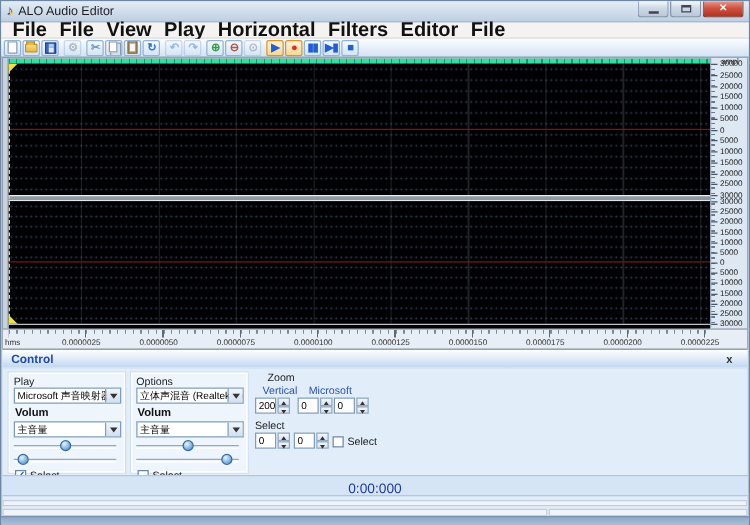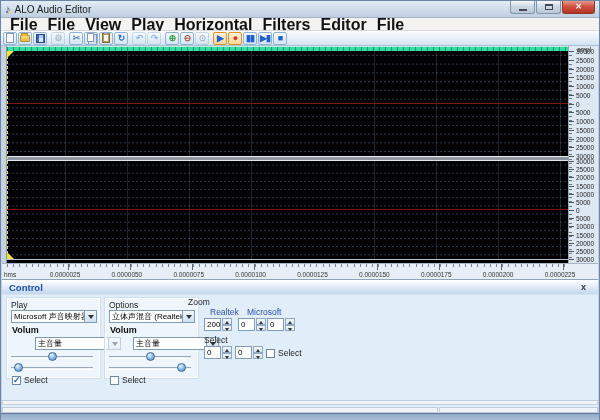--- a/index.html
+++ b/index.html
@@ -99,21 +99,21 @@
   .cp-title { position:absolute; left:7px; top:2px; font-size:9.5px; font-weight:bold; color:#1d4ca8; }
   .cp-close { position:absolute; right:12px; top:2px; font-size:9px; font-weight:bold; color:#333; }
   .cp-body { position:absolute; left:0; top:15px; width:596px; height:85px; }
 
   .grp { position:absolute; top:3px; width:93px; height:80px; background:rgba(248,252,255,0.55);
     border:1px solid #ffffff; box-shadow:0 0 0 1px #cfdff0; }
   .grp-play { left:5px; } .grp-record { left:103px; }
   .grp-label { position:absolute; left:3px; top:1px; font-size:8.5px; color:#222; }
   .dropdown { position:absolute; left:3px; width:86px; height:13px; background:#fff; border:1px solid #7f9db9;
     font-size:8px; line-height:11px; padding-left:2px; white-space:nowrap; overflow:hidden; }
-  .dd1 { top:11px; } .dd2 { top:38px;margin-left:24px; }
+  .dd1 { top:11px; } .dd2 { top:38px; }
   .dd-btn { position:absolute; right:0; top:0; width:12px; height:11px; border-left:1px solid #7f9db9;
     background:linear-gradient(#f0f6fc,#cfe0f0); }
   .dd-btn::before { content:""; position:absolute; left:3px; top:4px; border-left:3px solid transparent;
     border-right:3px solid transparent; border-top:4px solid #333; }
   .vol-label { position:absolute; left:4px; top:26px; font-size:9px; font-weight:bold; color:#111; }
   .slider { position:absolute; left:3px; width:82px; height:10px; }
   .sl1 { top:53px; } .sl2 { top:64px; }
   .groove { position:absolute; left:0; right:0; top:4px; height:2px; background:#eef3f8; border:1px solid #98a8ba; border-width:1px 0 0 0; box-shadow:0 1px 0 #fff; }
   .thumb { position:absolute; top:0; width:9px; height:9px; border-radius:50%;
     background:radial-gradient(circle at 35% 30%, #e8f4fe, #7fb2e2 60%, #4a84bc); border:1px solid #35699c; }
@@ -366,22 +366,22 @@
         <div class="slider sl2">
           <div class="groove"></div>
           <div class="thumb" id="rc-s2" style="left: calc(88% - 4px);"></div>
         </div>
         <div class="cb-row">
           <span class="checkbox" id="rc-cb"></span>
           <span class="cb-label">Select</span>
         </div>
       </div>
 
-      <span class="z-label" style="left:186px; top:2px;">Zoom</span>
-      <span class="z-blue" style="left:208px; top:12px;">Realtek</span>
+      <span class="z-label" style="left:212px; top:2px;">Zoom</span>
+      <span class="z-blue" style="left:208px; top:12px;">Vertical</span>
       <span class="z-blue" style="left:245px; top:12px;">Microsoft</span>
 
       <div class="spin" style="left:202px; top:23px;">
         <span class="spin-val">200</span>
         <span class="spin-btns">
             <span class="spin-up"></span>
             <span class="spin-dn"></span>
           </span>
       </div>
       <div class="spin" style="left:236px; top:23px;">
@@ -413,20 +413,23 @@
             <span class="spin-up"></span>
             <span class="spin-dn"></span>
           </span>
       </div>
       <div class="cb-row" style="left:264px; top:53px;">
         <span class="checkbox" id="sel-cb"></span>
         <span class="cb-label">Select</span>
       </div>
     </div>
 
+    <div class="time-bar">
+      <span class="time-text">0:00:000</span>
+    </div>
     <div class="status1"></div>
     <div class="status2">
       <div class="pane pane1"></div>
       <div class="pane pane2"></div>
     </div>
   </div>
 
   <div class="bottom-frame"></div>
 </div>
 

